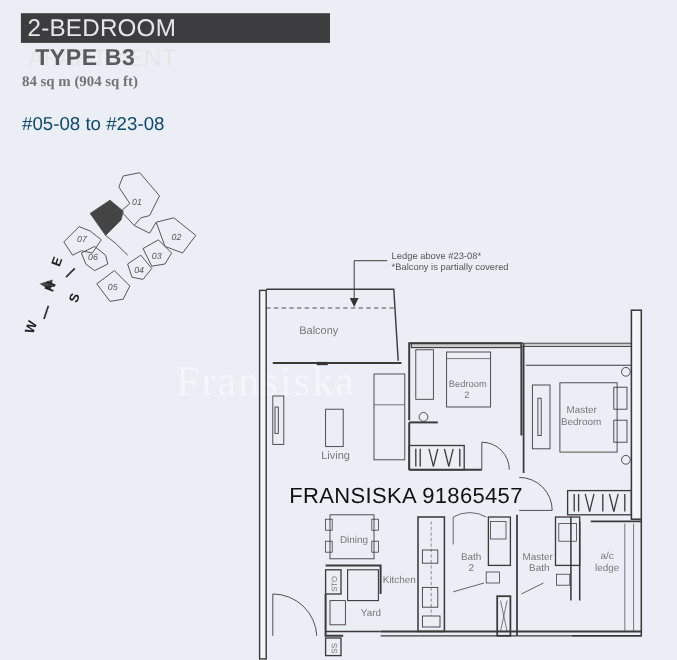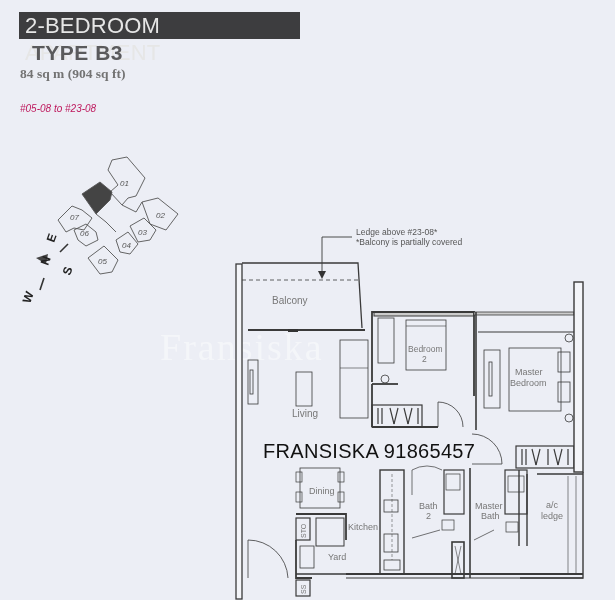--- a/index.html
+++ b/index.html
@@ -1,20 +1,20 @@
 <!DOCTYPE html>
 <html><head>
 <meta charset="utf-8">
 <style>
   html, body { margin:0; padding:0; }
   body { width:615px; height:600px; background:#eceef5; position:relative; overflow:hidden; font-family:"Liberation Sans", sans-serif; color:#333; }
   .banner { position:absolute; left:19px; top:12px; width:281px; height:27px; background:#3d3d3f; color:#e6e6e6; font-size:22px; font-weight:normal; line-height:27px; padding-left:6px; box-sizing:border-box; letter-spacing:0.2px; }
   .type { position:absolute; left:32px; top:41px; font-size:21px; font-weight:bold; color:#5a5a5c; letter-spacing:0.5px; }
   .area { position:absolute; left:20px; top:66px; font-size:13.5px; font-weight:bold; color:#737373;font-family:Liberation Serif, serif; }
-  .units { position:absolute; left:20px; top:103px; font-size:10px; font-style:italic; color:#be185d; }
+  .units { position:absolute; left:20px; top:103px; font-size:17px; color:#0c4a6e; }
   svg { position:absolute; left:0; top:0; }
   .lbl { font-family:"Liberation Sans", sans-serif; fill:#777; font-size:10px; }
   .agent { position:absolute; left:263px; top:440px; font-size:20px; color:#111; letter-spacing:0.3px; }
   .wm { position:absolute; left:160px; top:325px; font-size:38px; color:rgba(255,255,255,0.45); letter-spacing:2px;font-family:Liberation Serif, serif; }
   .note { position:absolute; left:356px; top:227px; font-size:8.5px; color:#555; line-height:10px; }
 </style>
 </head>
 <body>
 
 <div class="banner">2-BEDROOM APARTMENT</div>

